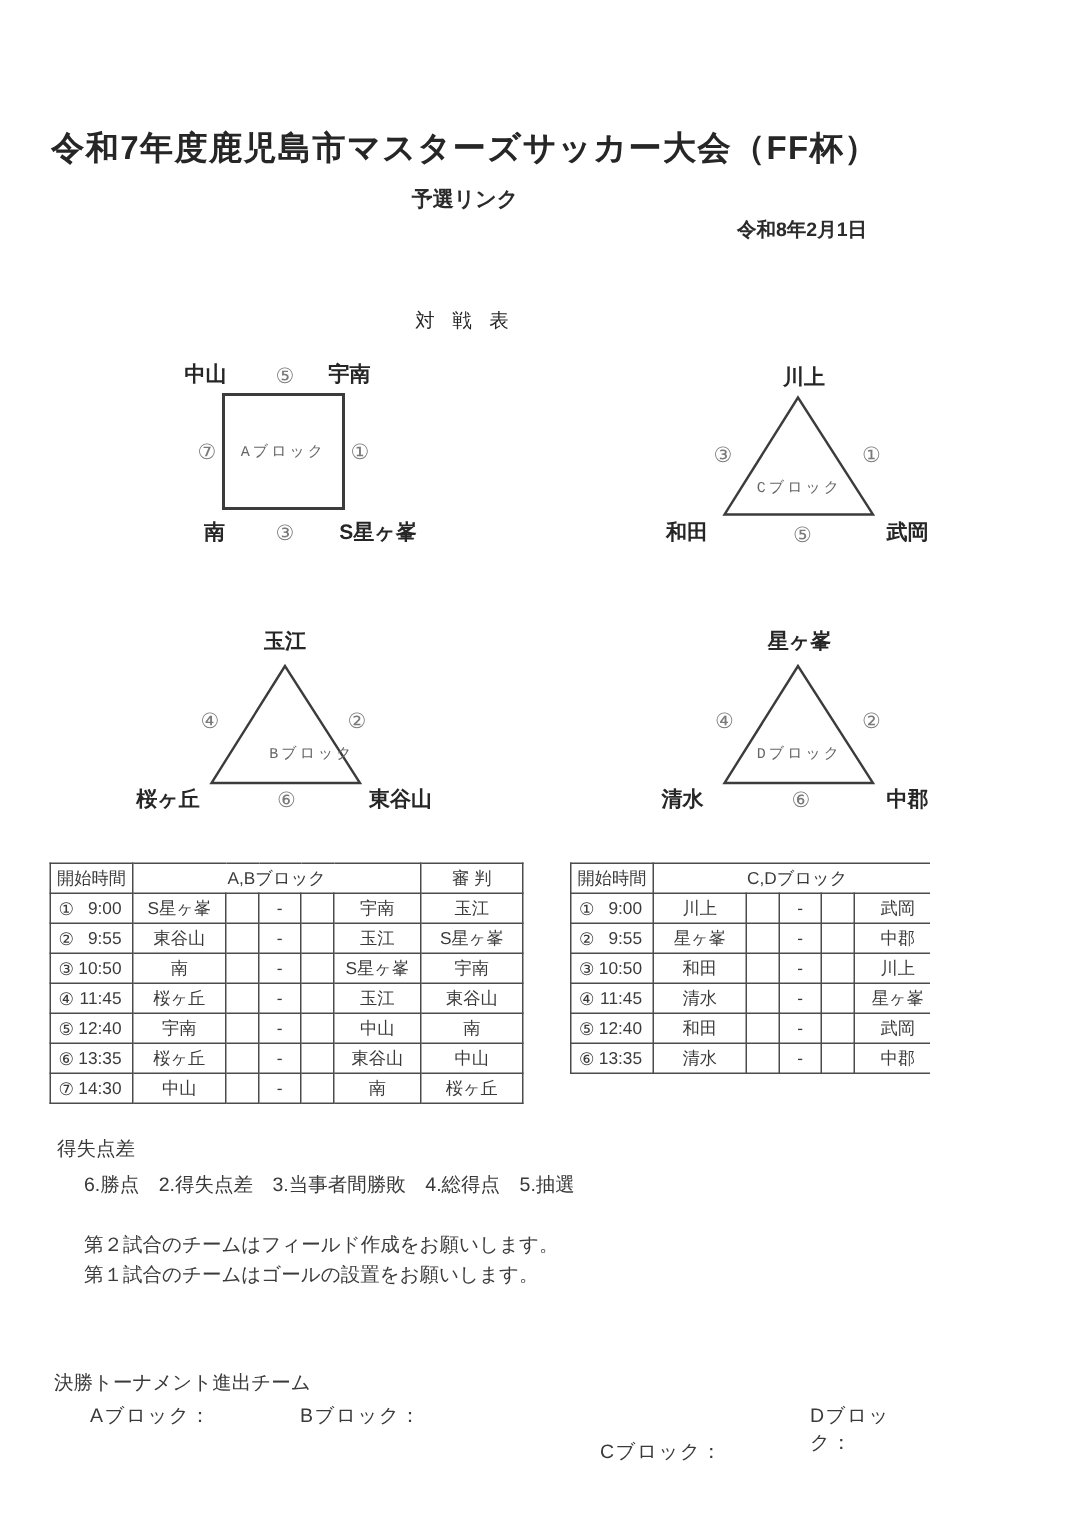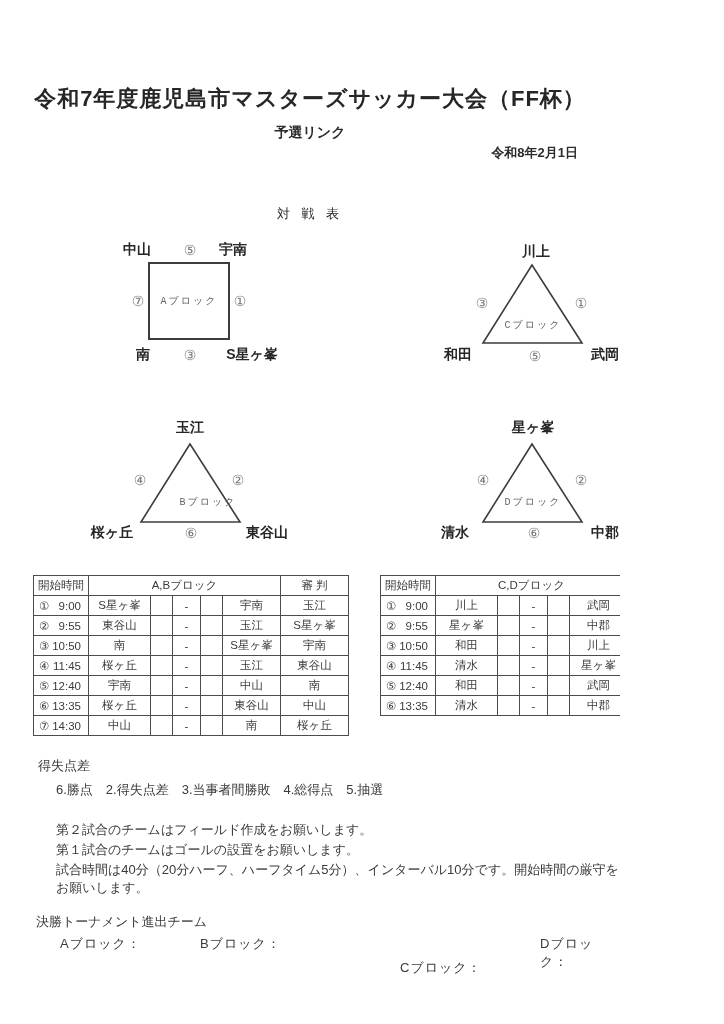--- a/index.html
+++ b/index.html
@@ -342,21 +342,20 @@
       <td>和田</td>
     </tr>
   </tbody>
     </table>
 
   <div class="rank-title">得失点差</div>
   <div class="rank-criteria">6.勝点　2.得失点差　3.当事者間勝敗　4.総得点　5.抽選</div>
 
   <div class="note" style="top:821px;">第２試合のチームはフィールド作成をお願いします。</div>
   <div class="note" style="top:841px;">第１試合のチームはゴールの設置をお願いします。</div>
-  <div class="note" style="top:861px;">試合時間は40分（20分ハーフ、ハーフタイム5分）、インターバル10分です。開始時間の厳守をお願いします。</div>
 
   <div class="final-title">決勝トーナメント進出チーム</div>
   <div class="final-slot" style="left:60px;">Aブロック：</div>
   <div class="final-slot" style="left:200px;">Bブロック：</div>
   <div class="final-slot" style="left:400px;margin-top:24px;">Cブロック：</div>
   <div class="final-slot" style="left:540px;">Dブロック：</div>
 
 </div>
 
 </body></html>

